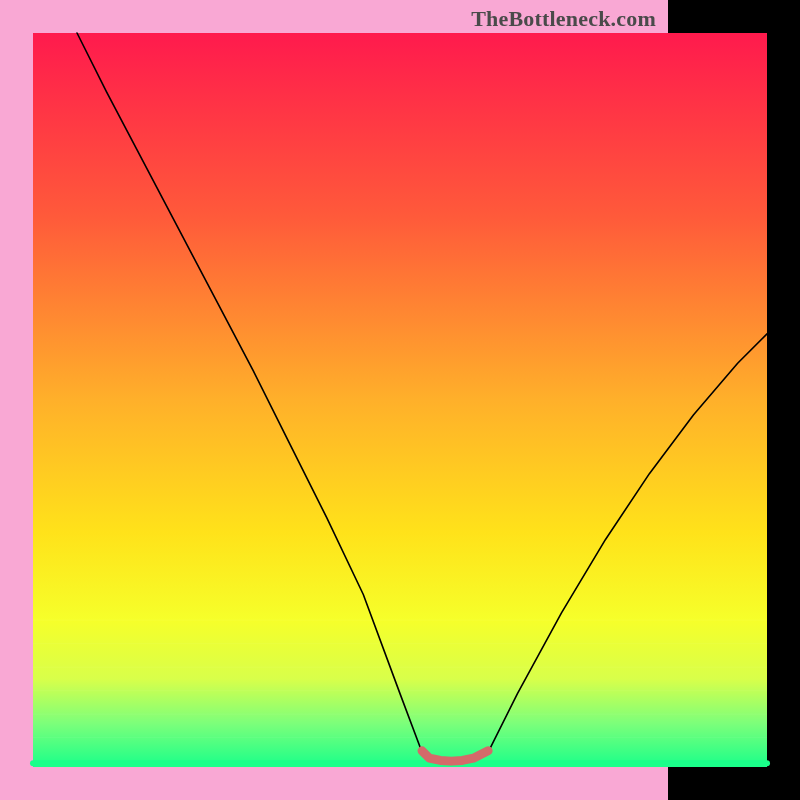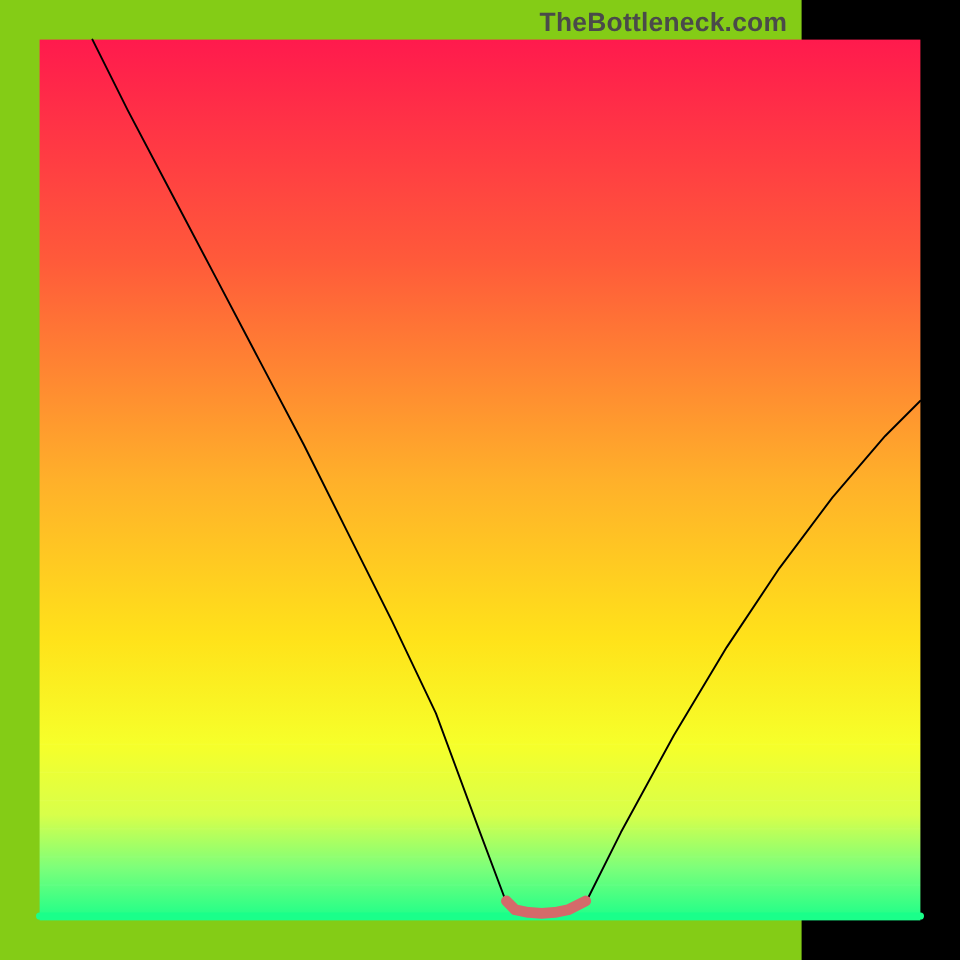--- a/index.html
+++ b/index.html
@@ -8,21 +8,22 @@
     width: 800px;
     height: 800px;
     background: #000;
     font-family: Arial, Helvetica, sans-serif;
     overflow: hidden;
   }
   .frame {
     position: relative;
     width: 668px;
     height: 800px;
-    background: #84cc16;
+    background: #f9a8d4;
+    font-family: Liberation Serif, serif;
   }
   .attribution {
     position: absolute;
     top: 6px;
     right: 12px;
     color: #4a4a4a;
     font-size: 22px;
     font-weight: 600;
     letter-spacing: 0.2px;
     z-index: 5;

